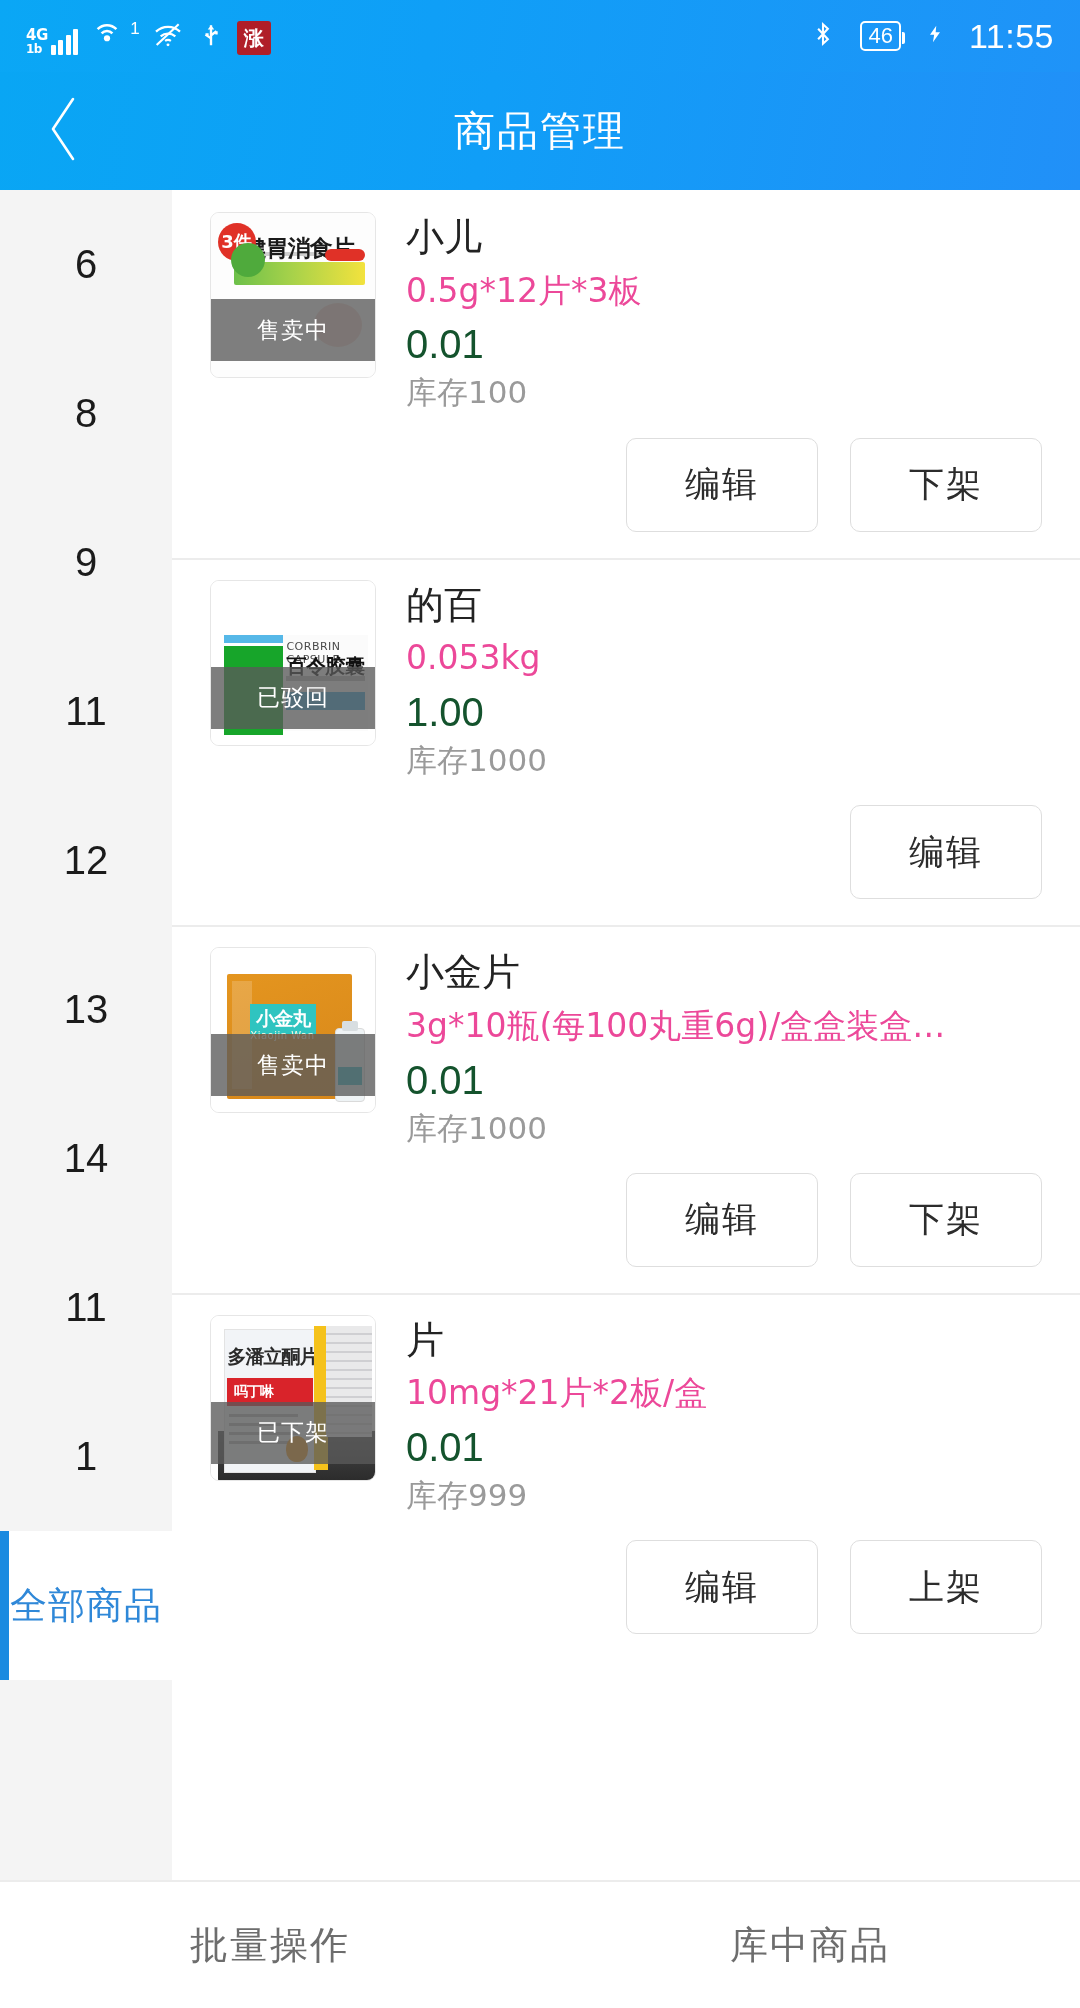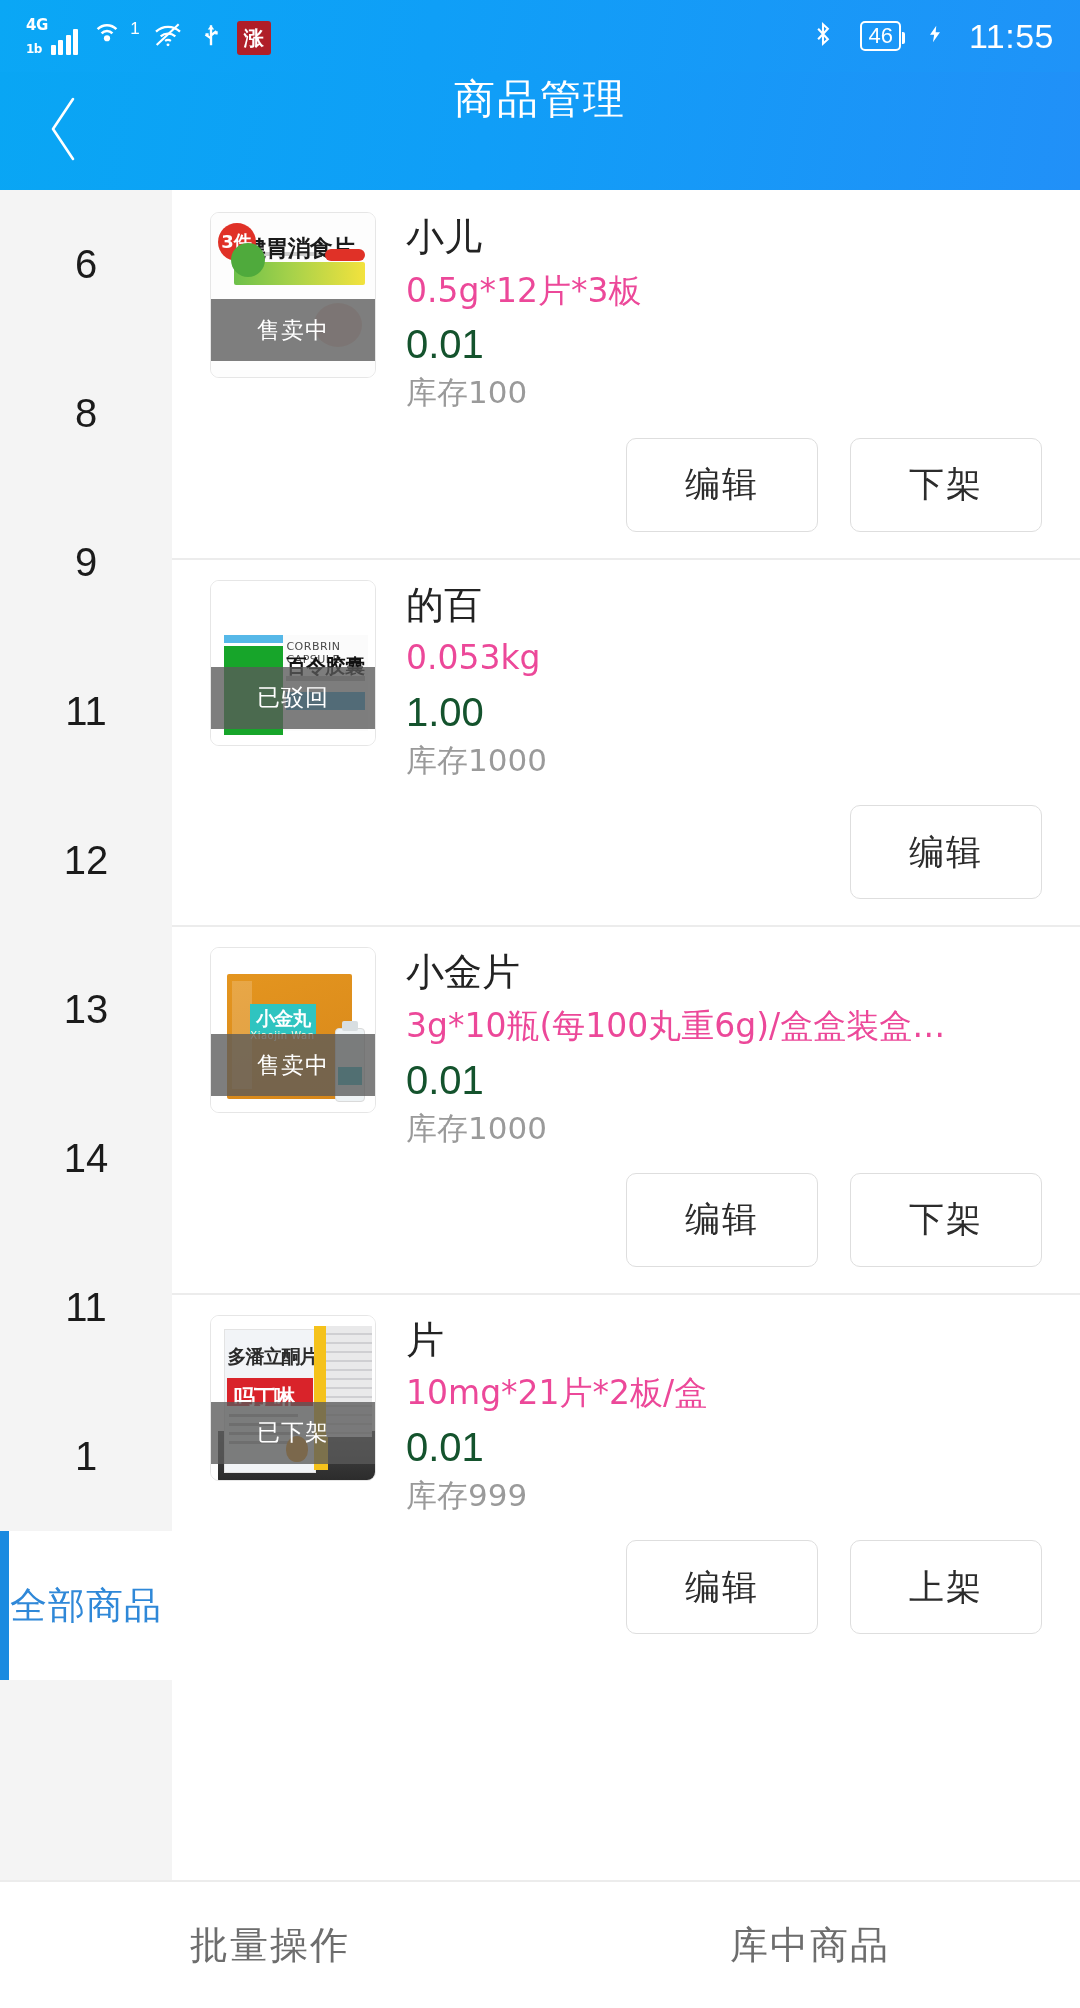--- a/index.html
+++ b/index.html
@@ -16,21 +16,21 @@
     position:absolute; top:0; left:0; width:1080px; height:72px;
     background:linear-gradient(100deg,#0aa7f5 0%,#0f9ff7 40%,#1f93f8 100%);
     display:flex; align-items:center; padding:0 26px;
   }
   .sb-left { display:flex; align-items:flex-end; gap:11px; flex:0 0 auto; }
   .sb-right { margin-left:auto; display:flex; align-items:center; gap:24px; }
   .sb-ic { color:#ffffff; display:block; }
   .net-4g { display:flex; flex-direction:column; align-items:flex-start;
             line-height:1; color:#fff; font-size:14px; font-weight:bold; }
   .net-4g span:first-child { font-size:15px; letter-spacing:-0.5px; }
-  .net-4g span:last-child { font-size:12px; letter-spacing:-0.5px;margin-top:10px; }
+  .net-4g span:last-child { font-size:12px; letter-spacing:-0.5px; }
   .bars { display:flex; align-items:flex-end; gap:2.5px; height:30px; }
   .bars i { display:block; width:5px; background:#fff; border-radius:1px; }
   .bars i:nth-child(1){height:10px}.bars i:nth-child(2){height:15px}
   .bars i:nth-child(3){height:20px}.bars i:nth-child(4){height:26px}
   .signal-group { display:flex; align-items:flex-end; gap:3px; }
   .red-badge {
     width:34px;height:34px;background:#b01e28;border-radius:3px;
     color:#fff;font-size:20px;line-height:34px;text-align:center;
     font-family:"DejaVu Sans",sans-serif; font-weight:bold;
   }
@@ -43,21 +43,21 @@
                background:#fff;border-radius:0 2px 2px 0;}
   .clock { color:#fff; font-size:34px; letter-spacing:0.5px;
            font-family:"Liberation Sans",sans-serif; }
   .sup1 { font-size:17px; color:#fff; margin-left:-6px; align-self:flex-start;
           margin-top:2px; font-family:"Liberation Sans",sans-serif; }
 
   
   .navbar {
     position:absolute; top:72px; left:0; width:1080px; height:118px;
     background:linear-gradient(100deg,#09a6f4 0%,#109ef7 45%,#2190f8 100%);
-    display:flex; 
+    display:flex; align-items:center;
   }
   .back-btn { width:130px; height:118px; display:flex; align-items:center;
               justify-content:center; }
   .nav-title { position:absolute; left:0; right:0; text-align:center;
                color:#ffffff; font-size:41px; letter-spacing:2px;
                pointer-events:none; }
 
   
   .content { position:absolute; top:190px; left:0; width:1080px; height:1690px;
              display:flex; background:#ffffff; }
@@ -162,21 +162,21 @@
   .xj-bottle::before { content:""; position:absolute; left:6px; right:6px; top:-8px;
                        height:10px; background:#d8dee1; border-radius:2px; }
   .xj-bottle::after { content:""; position:absolute; left:2px; right:2px; top:38px;
                       height:18px; background:#34b9c9; }
 
   .art-md { background:#ffffff; }
   .md-card { position:absolute; left:8%; top:8%; width:56%; bottom:4%;
              background:#f2f4f7; border:1px solid #e3e3e3; }
   .md-red { position:absolute; left:10%; top:38%; width:52%; height:17%;
             background:#d9232a; }
-  .md-redtxt { position:absolute; left:14%; top:41%; font-size:21px; color:#fff;
+  .md-redtxt { position:absolute; left:14%; top:41%; font-size:14px; color:#fff;
                font-weight:bold; letter-spacing:-1px; }
   .md-title { position:absolute; left:10%; top:17%; font-size:19px; color:#2b2b2b;
               font-weight:bold; letter-spacing:-1px; }
   .md-yellow { position:absolute; left:63%; top:6%; width:14px; bottom:6%;
                background:#f5c21b; }
   .md-strip { position:absolute; left:70%; top:6%; right:2%; bottom:26%;
               background:repeating-linear-gradient(180deg,#e9e9ea 0 7px,#cfcfd2 7px 9px); }
   .md-lines { position:absolute; left:11%; top:60%; width:42%; height:3px;
               background:#b5b5b5; box-shadow:0 9px 0 #b5b5b5,0 18px 0 #b5b5b5,0 27px 0 #b5b5b5; }
   .md-flame { position:absolute; left:46%; bottom:11%; width:22px; height:26px;

